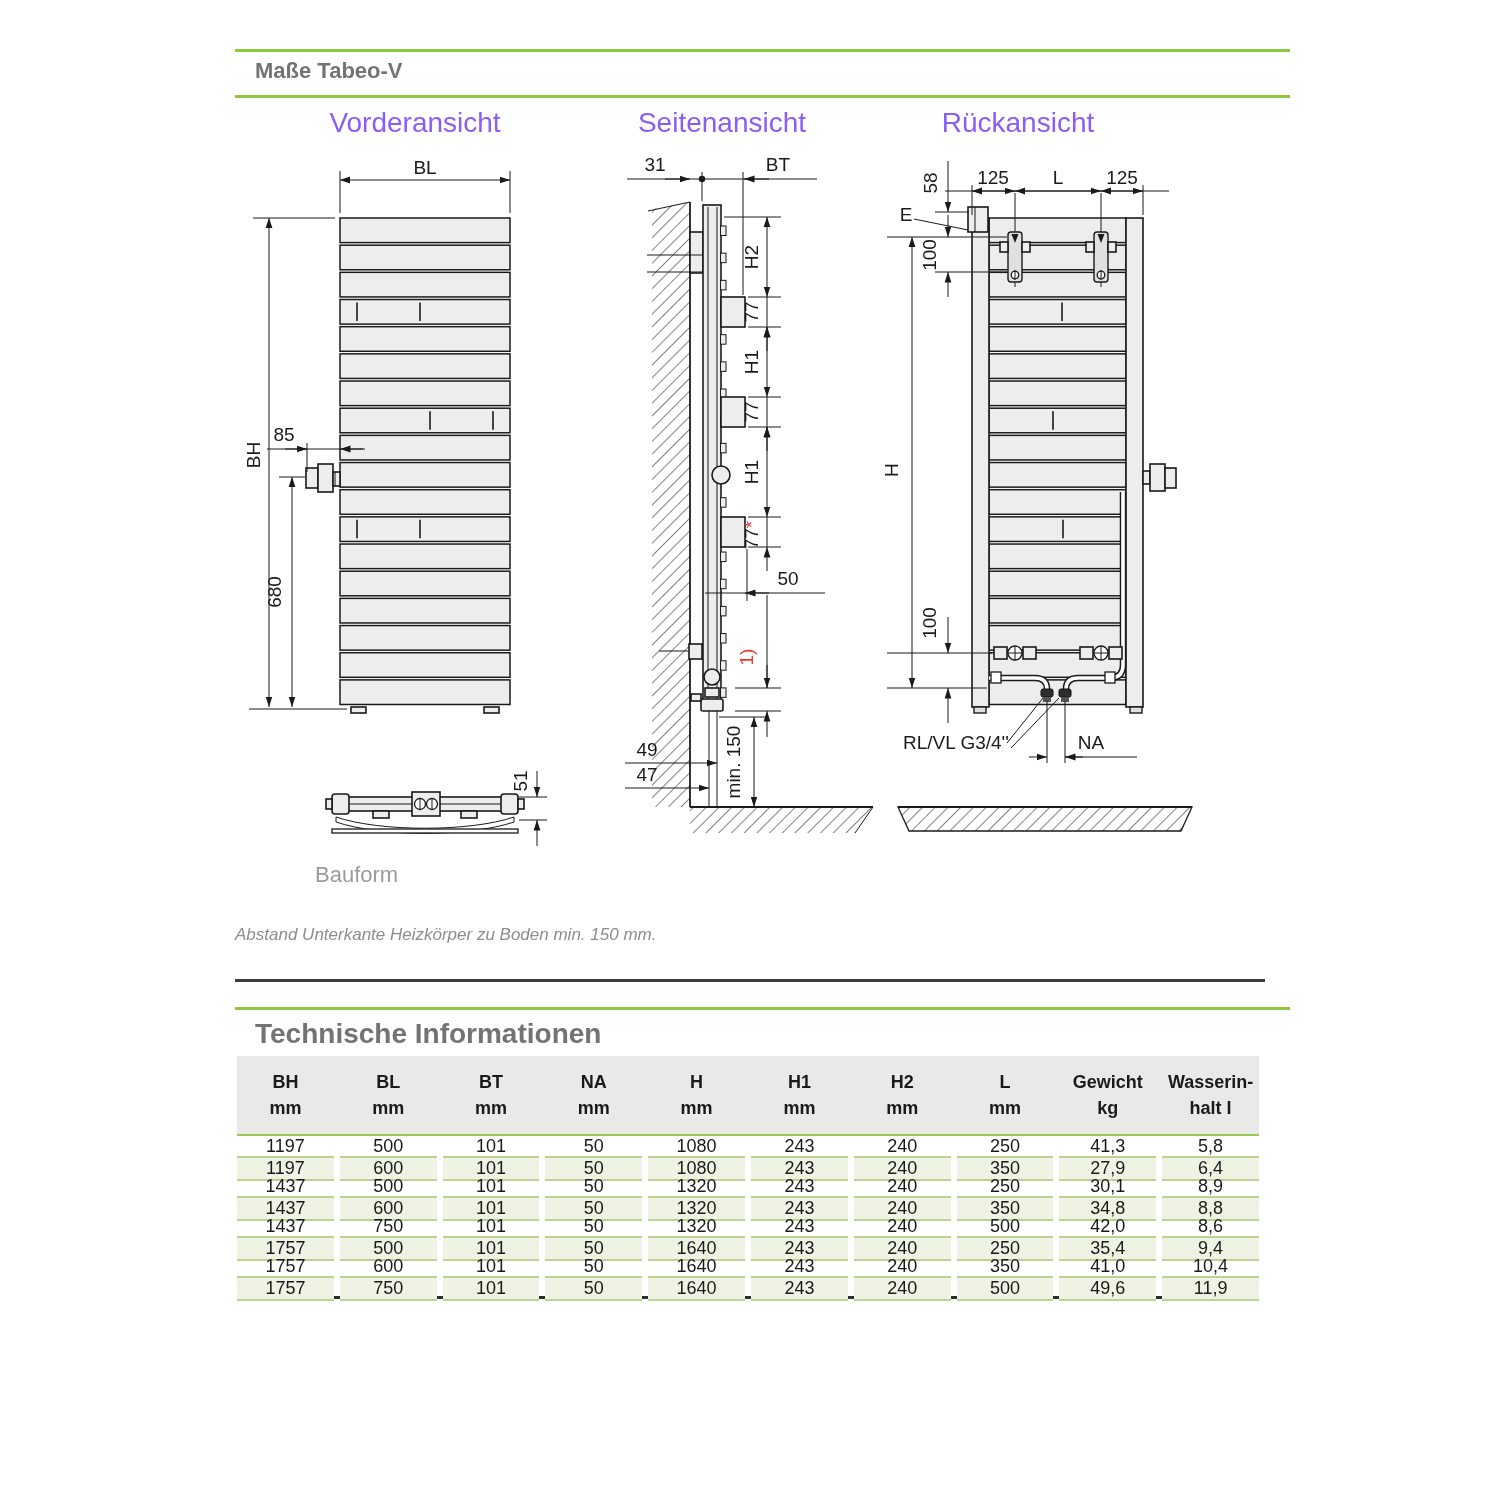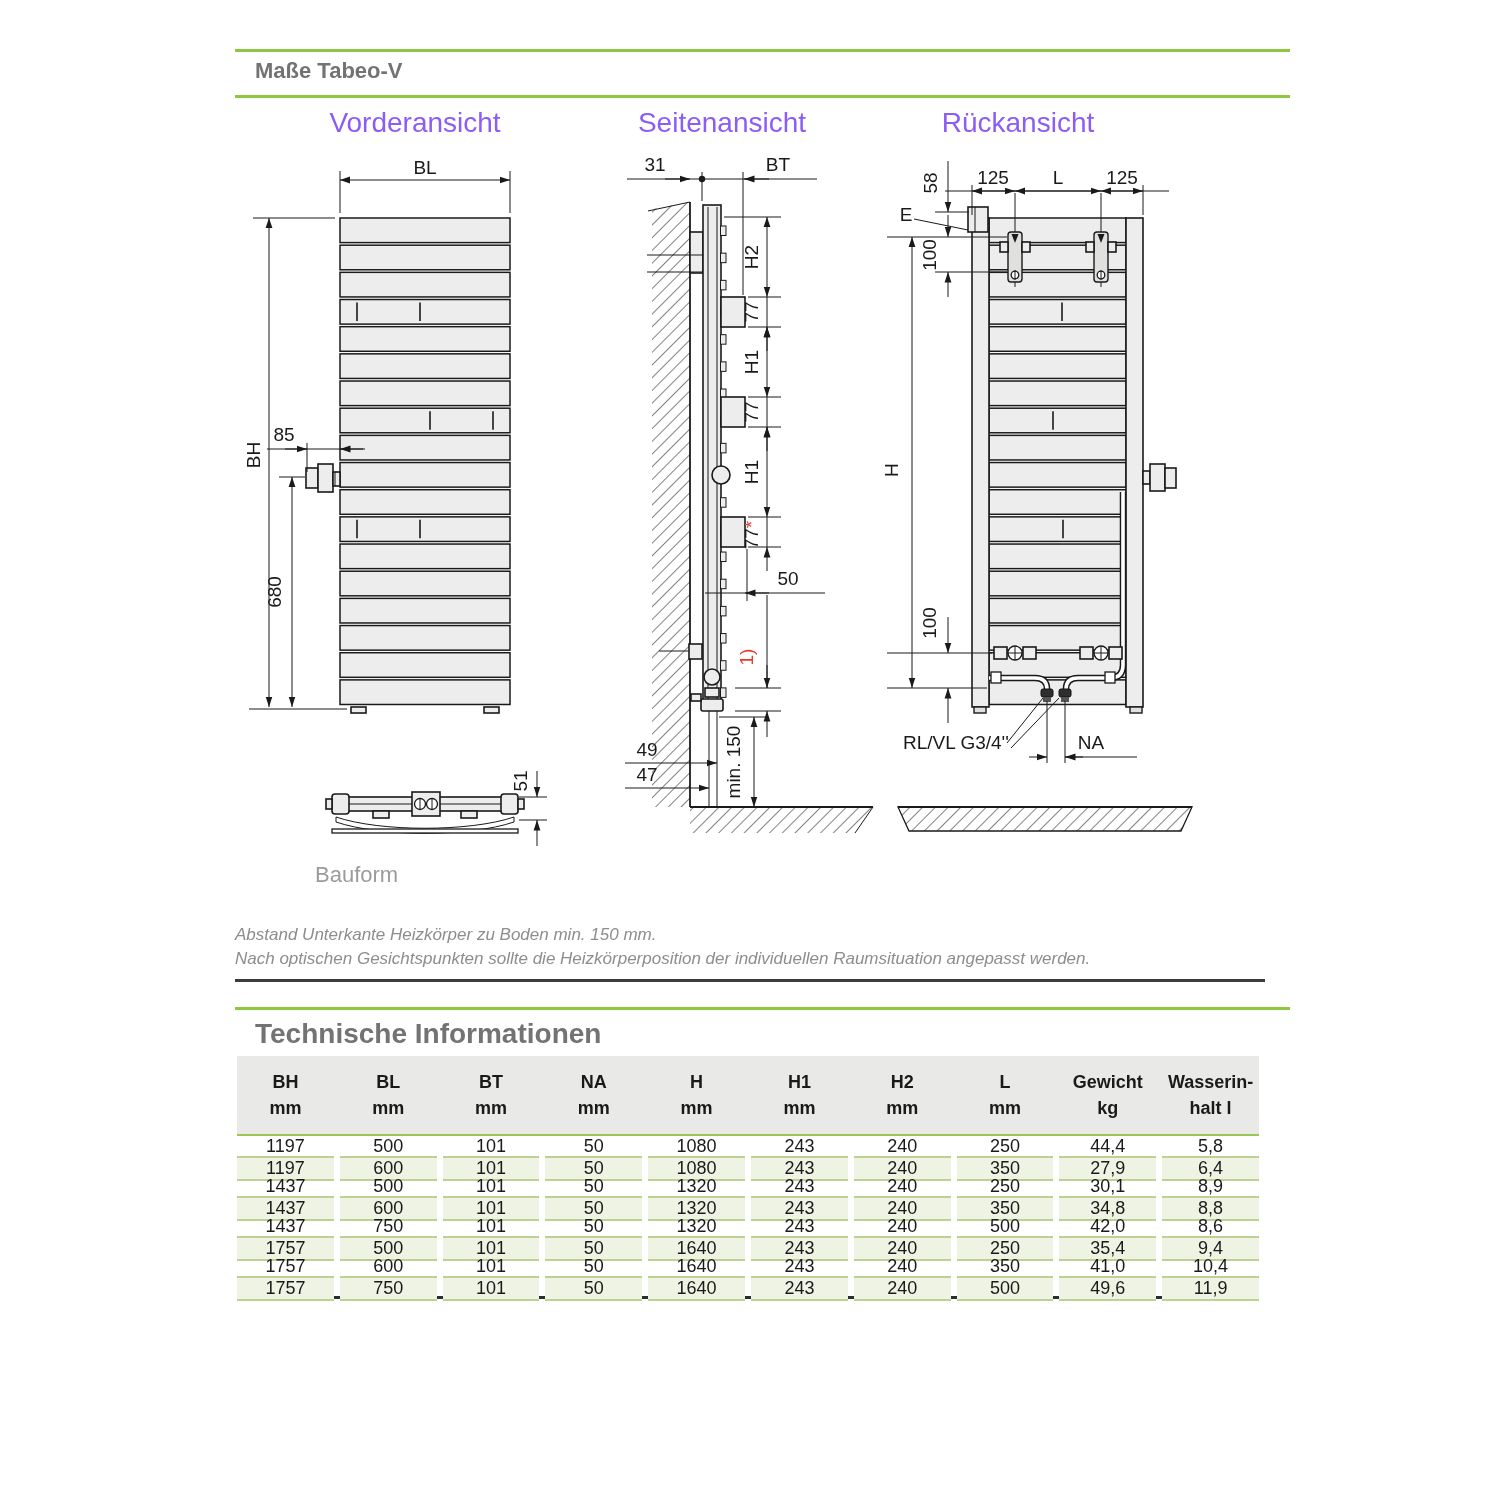--- a/index.html
+++ b/index.html
@@ -382,21 +382,20 @@
       <line x1="830" y1="612" x2="902" y2="612" class="dim"></line>
       <line x1="812" y1="556" x2="812" y2="618" class="dim"></line>
       <line x1="830" y1="556" x2="830" y2="618" class="dim"></line>
 
       <polygon points="663,662 957,662 946,686 674,686" fill="url(#hatch)" stroke="#1a1a1a" stroke-width="1.3"></polygon>
       <line x1="663" y1="662" x2="957" y2="662" class="oline"></line>
     </g>
   </svg>
 
   <div class="abs note" style="top:925px;left:235px;">Abstand Unterkante Heizkörper zu Boden min. 150 mm.</div>
-  <div class="abs note" style="top:949px;left:235px;">Nach optischen Gesichtspunkten sollte die Heizkörperposition der individuellen Raumsituation angepasst werden.</div>
   <div class="abs darkline" style="top:979px;left:235px;width:1030px;"></div>
 
   <div class="abs greenline" style="top:1007px;left:235px;width:1055px;"></div>
   <div class="abs page-title" style="top:1018px;left:255px;font-size:28px;">Technische Informationen</div>
 
   <div class="abs ttable" style="top:1056px;left:237px;">
     <div class="thead">
         <div class="th">
           <div>BH</div>
           <div>mm</div>
@@ -441,21 +440,21 @@
     <div class="tbody">
         <div class="tr">
           <div class="td">1197</div>
           <div class="td">500</div>
           <div class="td">101</div>
           <div class="td">50</div>
           <div class="td">1080</div>
           <div class="td">243</div>
           <div class="td">240</div>
           <div class="td">250</div>
-          <div class="td">44,4</div>
+          <div class="td">41,3</div>
           <div class="td">5,8</div>
         </div>
         <div class="tr alt">
           <div class="td">1197</div>
           <div class="td">600</div>
           <div class="td">101</div>
           <div class="td">50</div>
           <div class="td">1080</div>
           <div class="td">243</div>
           <div class="td">240</div>

